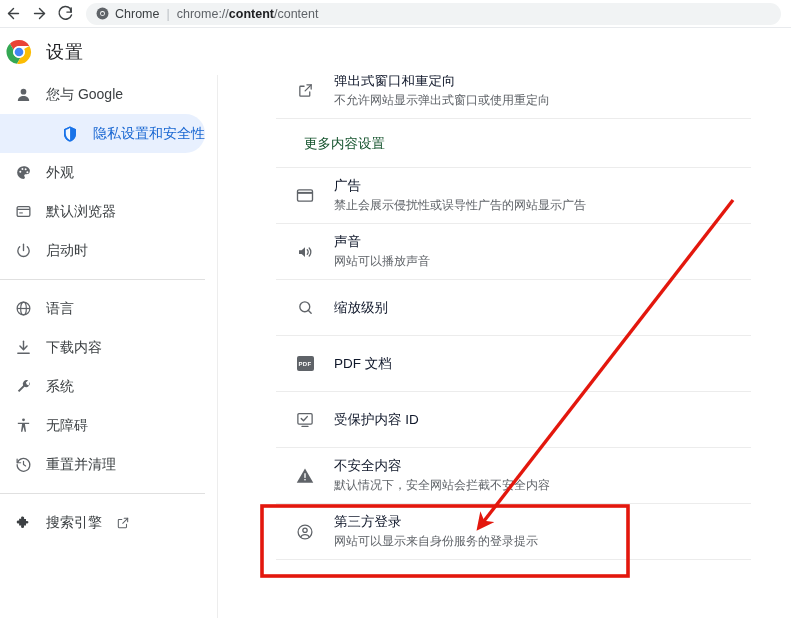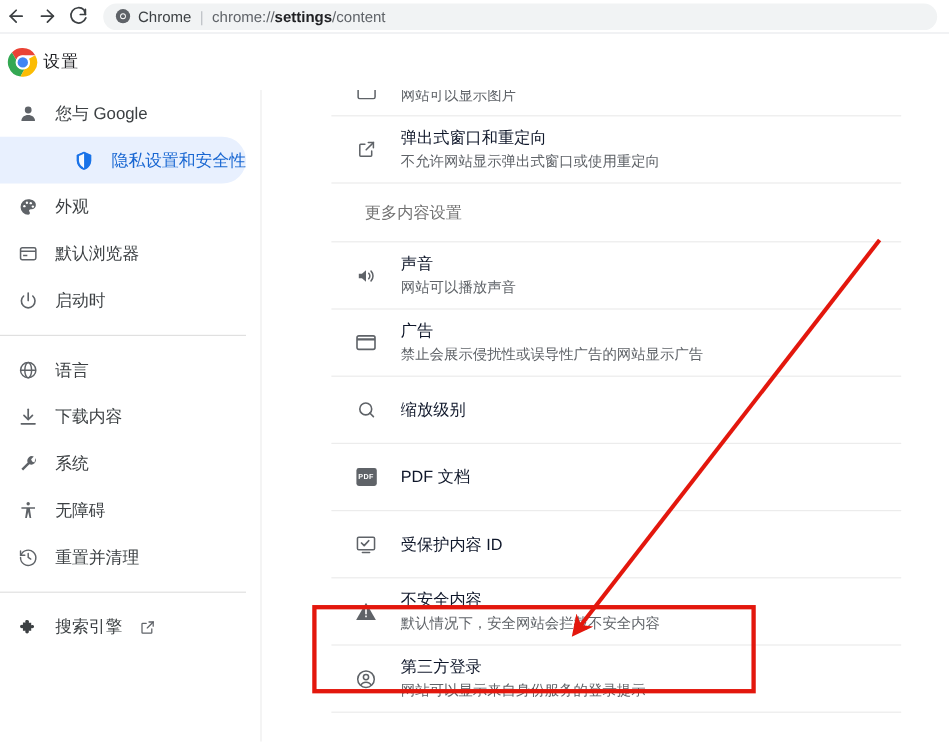--- a/index.html
+++ b/index.html
@@ -41,22 +41,22 @@
 
   
   .settings-header {
     position: absolute; left: 0; top: 29px; width: 791px; height: 46px;
     background: #ffffff;
     display: flex; align-items: center;
     z-index: 5;
   }
   .chrome-logo-lg { width: 26px; height: 26px; margin-left: 6px; flex: none; }
   .settings-title {
-    margin-left: 4px;
-    font-size: 14px; color: #202124; font-weight: 400;
+    margin-left: 14px;
+    font-size: 18px; color: #202124; font-weight: 400;
     letter-spacing: 1px;
   }
   .search-wrap {
     position: absolute; left: 280px; top: 38px;
     width: 472px; height: 30px;
     background: #f1f3f4; border-radius: 15px;
     display: flex; align-items: center;
     padding: 0 16px;
   }
   .search-wrap .sicon { color: #5f6368; flex: none; display: flex; }
@@ -118,21 +118,21 @@
   }
   .row .r-icon {
     width: 58px; flex: none;
     display: flex; align-items: center; justify-content: center;
     color: #5f6368;
   }
   .row .r-text { flex: 1; }
   .r-title { font-size: 13.5px; color: #0f172a; line-height: 18px; }
   .r-sub { font-size: 12px; color: #5f6368; line-height: 17px; margin-top: 2px; }
   .section-head {
-    font-size: 13.5px; color: #737373; font-weight: 500;
+    font-size: 13.5px; color: #14532d; font-weight: 500;
     padding: 16px 0 14px 28px;
     border-bottom: 1px solid #ececec;
   }
   .row-cut { min-height: 26px; align-items: flex-start; overflow: hidden; }
   .row-cut .r-sub { margin-top: 0; }
 
   
   .pdf-badge {
     width: 17px; height: 15px; background: #5f6368;
     border-radius: 2px; color: #fff;
@@ -173,21 +173,21 @@
   <div class="omnibox">
     <span class="chrome-logo-sm">
       <svg viewBox="0 0 48 48" width="13" height="13">
         <circle cx="24" cy="24" r="22" fill="#5f6368"></circle>
         <circle cx="24" cy="24" r="9" fill="#ffffff"></circle>
         <circle cx="24" cy="24" r="6" fill="#5f6368"></circle>
       </svg>
     </span>
     <span class="omni-app">Chrome</span>
     <span class="omni-sep">|</span>
-    <span class="omni-url"><span>chrome://</span><b>settings</b><span>/content</span></span>
+    <span class="omni-url"><span>chrome://</span><b>content</b><span>/content</span></span>
   </div>
 </div>
 
 <div class="settings-header">
   <span class="chrome-logo-lg">
     <svg viewBox="0 0 48 48" width="26" height="26">
       <path d="M24 2a22 22 0 0 1 19.05 11H24a11 11 0 0 0-10.2 6.9L7.3 8.6A21.96 21.96 0 0 1 24 2z" fill="#ea4335"></path>
       <path d="M7.3 8.6l6.5 11.3A11 11 0 0 0 24 35a11 11 0 0 0 2.6-.3l-6.2 11.1A22 22 0 0 1 7.3 8.6z" fill="#34a853"></path>
       <path d="M43.05 13A22 22 0 0 1 20.4 45.8l6.2-11.1A11 11 0 0 0 35 24a11 11 0 0 0-1.5-5.6z" fill="#fbbc04"></path>
       <circle cx="24" cy="24" r="10.5" fill="#ffffff"></circle>
@@ -339,71 +339,61 @@
           <path d="M18 14v5a1 1 0 0 1-1 1H5a1 1 0 0 1-1-1V7a1 1 0 0 1 1-1h5"></path>
         </svg>
     </span>
   </div>
 
 </div>
 
 <div class="content">
   <div class="card">
 
-    <div class="row row-cut">
-      <div class="r-icon">
-        <svg width="17" height="12" viewBox="0 0 24 17" fill="none" stroke="#5f6368" stroke-width="1.8">
-            <rect x="2" y="1" width="20" height="15" rx="2"></rect>
-          </svg>
-      </div>
-      <div class="r-text">
-        <div class="r-sub">网站可以显示图片</div>
-      </div>
-    </div>
 
     <div class="row">
       <div class="r-icon">
         <svg width="17" height="17" viewBox="0 0 24 24" fill="none" stroke="#5f6368" stroke-width="1.8" stroke-linecap="round">
             <path d="M14 4h6v6"></path>
             <path d="M20 4l-8.5 8.5"></path>
             <path d="M18 14v5a1 1 0 0 1-1 1H5a1 1 0 0 1-1-1V7a1 1 0 0 1 1-1h5"></path>
           </svg>
       </div>
       <div class="r-text">
         <div class="r-title">弹出式窗口和重定向</div>
         <div class="r-sub">不允许网站显示弹出式窗口或使用重定向</div>
       </div>
     </div>
 
     <div class="section-head">更多内容设置</div>
 
     <div class="row">
       <div class="r-icon">
+        <svg width="18" height="15" viewBox="0 0 24 19" fill="none" stroke="#5f6368" stroke-width="1.8">
+            <rect x="2" y="2" width="20" height="15" rx="2"></rect>
+            <path d="M2 6h20" stroke-width="2.6"></path>
+          </svg>
+      </div>
+      <div class="r-text">
+        <div class="r-title">广告</div>
+        <div class="r-sub">禁止会展示侵扰性或误导性广告的网站显示广告</div>
+      </div>
+    </div>
+
+    <div class="row">
+      <div class="r-icon">
         <svg width="18" height="18" viewBox="0 0 24 24" fill="#5f6368">
             <path d="M4 9.5h3.5L12 5.5v13L7.5 14.5H4z"></path>
             <path d="M15 9a4.2 4.2 0 0 1 0 6" fill="none" stroke="#5f6368" stroke-width="1.7" stroke-linecap="round"></path>
             <path d="M17.6 6.6a7.8 7.8 0 0 1 0 10.8" fill="none" stroke="#5f6368" stroke-width="1.7" stroke-linecap="round"></path>
           </svg>
       </div>
       <div class="r-text">
         <div class="r-title">声音</div>
         <div class="r-sub">网站可以播放声音</div>
-      </div>
-    </div>
-
-    <div class="row">
-      <div class="r-icon">
-        <svg width="18" height="15" viewBox="0 0 24 19" fill="none" stroke="#5f6368" stroke-width="1.8">
-            <rect x="2" y="2" width="20" height="15" rx="2"></rect>
-            <path d="M2 6h20" stroke-width="2.6"></path>
-          </svg>
-      </div>
-      <div class="r-text">
-        <div class="r-title">广告</div>
-        <div class="r-sub">禁止会展示侵扰性或误导性广告的网站显示广告</div>
       </div>
     </div>
 
     <div class="row">
       <div class="r-icon">
         <svg width="17" height="17" viewBox="0 0 24 24" fill="none" stroke="#5f6368" stroke-width="1.9" stroke-linecap="round">
             <circle cx="11" cy="11" r="7"></circle>
             <path d="M20 20l-4.2-4.2"></path>
           </svg>
       </div>

